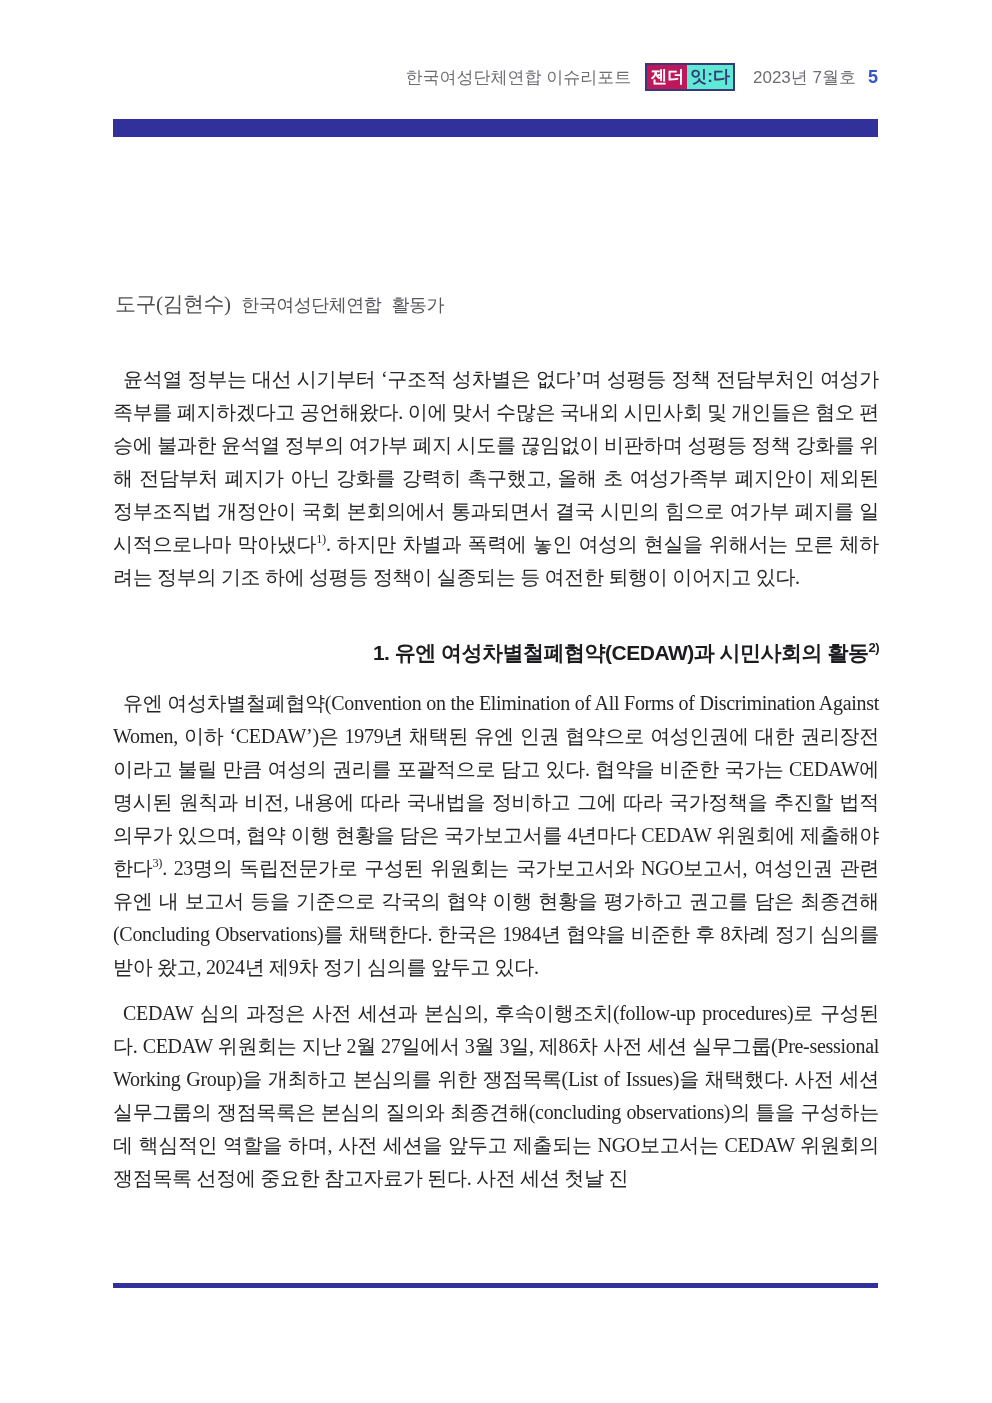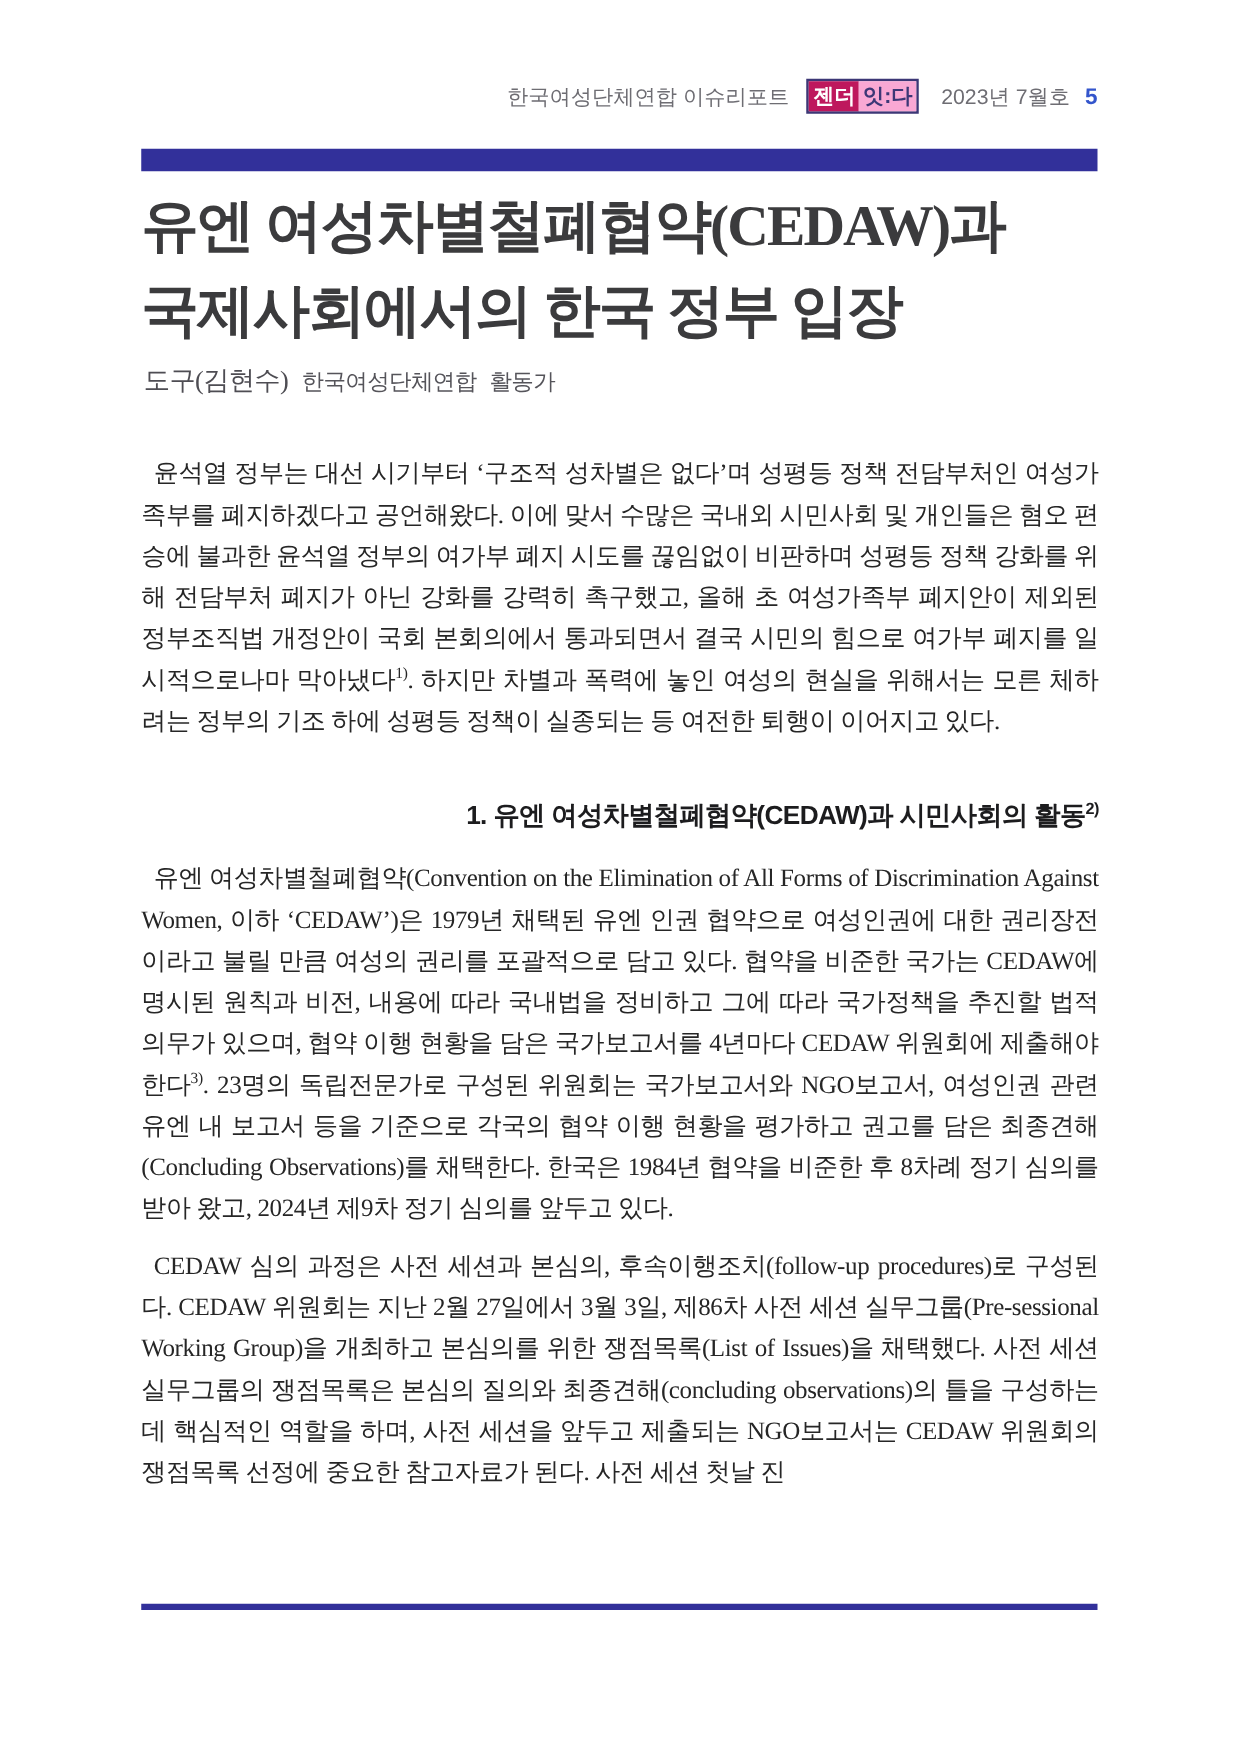--- a/index.html
+++ b/index.html
@@ -18,21 +18,21 @@
     font-family:Liberation Sans, sans-serif;
     font-size:17px;color:#6e6d73;white-space:nowrap;
   }
   .logo{
     display:inline-flex;align-items:stretch;
     border:2px solid #3c3776;
     font-weight:bold;font-size:17px;line-height:1;
     margin-left:2px;
   }
   .logo-fill{background:#be185d;color:#ffffff;padding:3px 3px 4px;}
-  .logo-outline{background:#f9a8d4;color:#3c3776;padding:3px 3px 4px;}
+  .logo-outline{background:#5eead4;color:#3c3776;padding:3px 3px 4px;}
   .issue{margin-left:6px;}
   .page-num{color:#3355cc;font-weight:bold;font-size:18px;}
   
   .top-bar{
     position:absolute;top:119px;left:113px;width:765px;height:18px;
     background:#32309a;
   }
   .bottom-rule{
     position:absolute;top:1283px;left:113px;width:765px;height:5px;
     background:#32309a;
@@ -78,24 +78,20 @@
     <span class="logo">
       <span class="logo-fill">젠더</span>
       <span class="logo-outline">잇:다</span>
     </span>
     <span class="issue">2023년 7월호</span>
     <span class="page-num">5</span>
   </div>
 
   <div class="top-bar"></div>
 
-  <h1 class="title">
-    <span>유엔 여성차별철폐협약(CEDAW)과</span>
-    <span>국제사회에서의 한국 정부 입장</span>
-  </h1>
 
   <div class="author">
     <span class="author-name">도구(김현수)</span>
     <span class="author-affil">한국여성단체연합 활동가</span>
   </div>
 
   <div class="body">
     <p><span>윤석열 정부는 대선 시기부터 ‘구조적 성차별은 없다’며 성평등 정책 전담부처인 여성가족부를 폐지하겠다고 공언해왔다. 이에 맞서 수많은 국내외 시민사회 및 개인들은 혐오 편승에 불과한 윤석열 정부의 여가부 폐지 시도를 끊임없이 비판하며 성평등 정책 강화를 위해 전담부처 폐지가 아닌 강화를 강력히 촉구했고, 올해 초 여성가족부 폐지안이 제외된 정부조직법 개정안이 국회 본회의에서 통과되면서 결국 시민의 힘으로 여가부 폐지를 일시적으로나마 막아냈다</span><sup>1)</sup><span>. 하지만 차별과 폭력에 놓인 여성의 현실을 위해서는 모른 체하려는 정부의 기조 하에 성평등 정책이 실종되는 등 여전한 퇴행이 이어지고 있다.</span></p>
     <h2><span>1. 유엔 여성차별철폐협약(CEDAW)과 시민사회의 활동</span><sup>2)</sup></h2>
     <p><span>유엔 여성차별철폐협약(Convention on the Elimination of All Forms of Discrimination Against Women, 이하 ‘CEDAW’)은 1979년 채택된 유엔 인권 협약으로 여성인권에 대한 권리장전이라고 불릴 만큼 여성의 권리를 포괄적으로 담고 있다. 협약을 비준한 국가는 CEDAW에 명시된 원칙과 비전, 내용에 따라 국내법을 정비하고 그에 따라 국가정책을 추진할 법적 의무가 있으며, 협약 이행 현황을 담은 국가보고서를 4년마다 CEDAW 위원회에 제출해야 한다</span><sup>3)</sup><span>. 23명의 독립전문가로 구성된 위원회는 국가보고서와 NGO보고서, 여성인권 관련 유엔 내 보고서 등을 기준으로 각국의 협약 이행 현황을 평가하고 권고를 담은 최종견해(Concluding Observations)를 채택한다. 한국은 1984년 협약을 비준한 후 8차례 정기 심의를 받아 왔고, 2024년 제9차 정기 심의를 앞두고 있다.</span></p>

